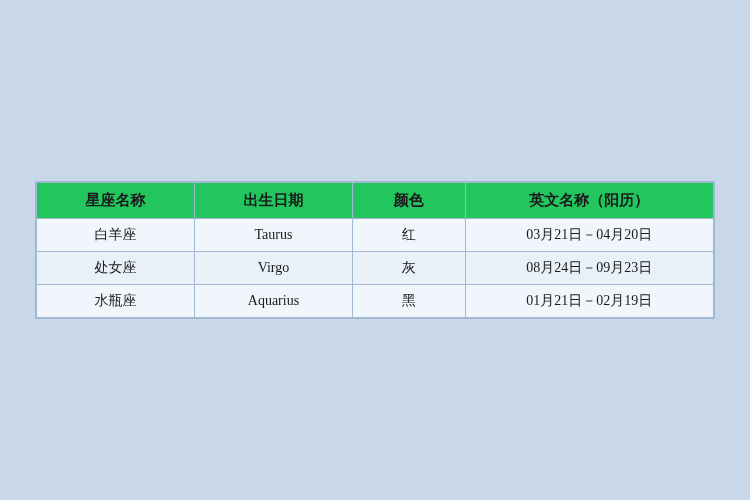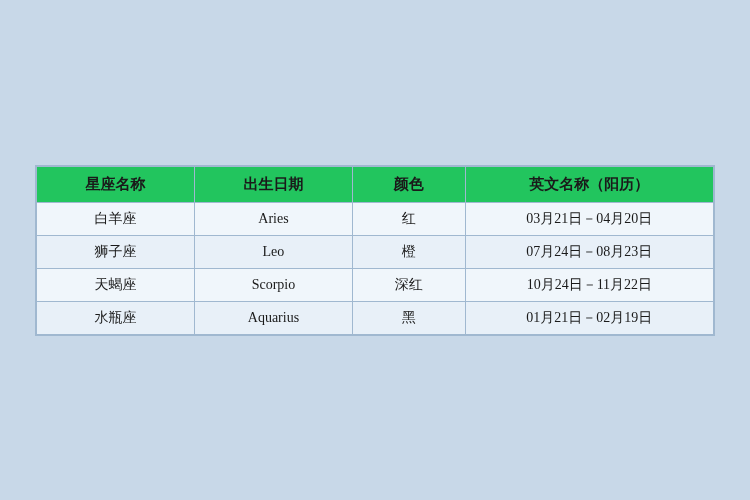--- a/index.html
+++ b/index.html
@@ -57,35 +57,29 @@
       <th>星座名称</th>
           <th>出生日期</th>
           <th>颜色</th>
           <th>英文名称（阳历）</th>
         </tr>
     </thead>
     <tbody>
 
     <tr>
           <td>白羊座</td>
-          <td>Aries</td>
+          <td>Taurus</td>
           <td>红</td>
           <td>03月21日－04月20日</td>
         </tr>
         <tr>
-          <td>狮子座</td>
-          <td>Leo</td>
-          <td>橙</td>
-          <td>07月24日－08月23日</td>
-        </tr>
-        <tr>
-          <td>天蝎座</td>
-          <td>Scorpio</td>
-          <td>深红</td>
-          <td>10月24日－11月22日</td>
+          <td>处女座</td>
+          <td>Virgo</td>
+          <td>灰</td>
+          <td>08月24日－09月23日</td>
         </tr>
         <tr>
           <td>水瓶座</td>
           <td>Aquarius</td>
           <td>黑</td>
           <td>01月21日－02月19日</td>
         </tr>
       </tbody>
   </table>
 </div>

